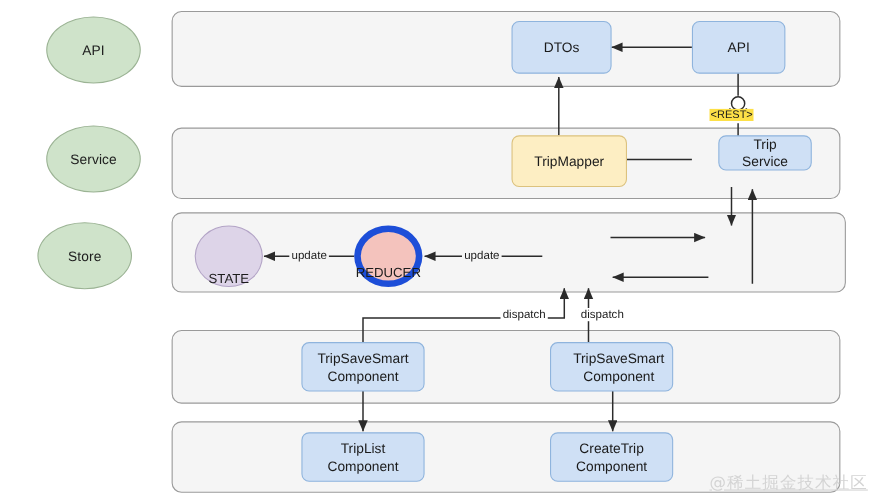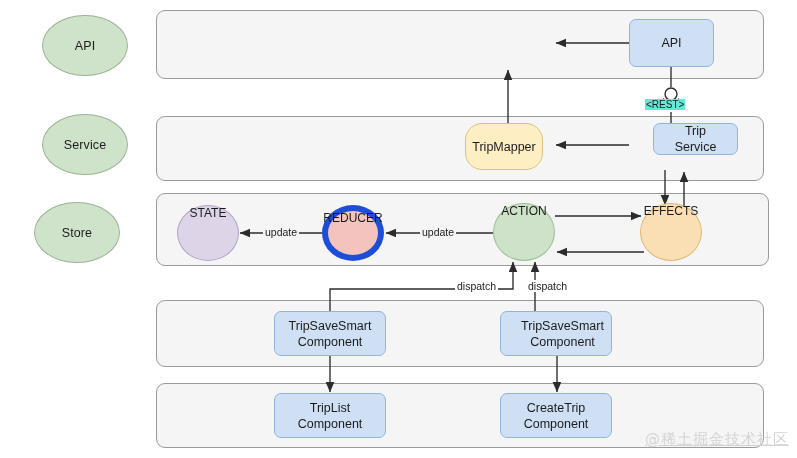--- a/index.html
+++ b/index.html
@@ -53,21 +53,21 @@
     z-index:4;
   }
   .node.blue{background:#cfe0f5;border:1px solid #8fb4dd;}
   .node.yellow{background:#fdeec3;border:1px solid #dcc27e;}
   
   .circ{
     position:absolute;
     box-sizing:border-box;
     border-radius:50%;
     display:flex;
-    align-items:flex-start;
+    align-items:flex-end;
     justify-content:center;
     font-size:12px;
     color:#1b1b1b;
     z-index:4;
   }
   .circ.state{background:#ddd4e8;border:1px solid #b3a4c6;}
   .circ.reducer{background:#f4c3bd;border:6px solid #1d4ed8;}
   .circ.action{background:#cde2c8;border:1px solid #9cbd94;}
   .circ.effects{background:#fbdfb4;border:1px solid #ddb978;}
   
@@ -85,21 +85,21 @@
     background:#f5f5f5;
     padding:0 2px;
     white-space:nowrap;
     z-index:3;
   }
   .edge-label.onwhite{background:#ffffff;}
   .rest-label{
     position:absolute;
     font-size:10px;
     color:#1b1b1b;
-    background:#5eead4;
+    background:#fde047;
     padding:0 1px;
     white-space:nowrap;
     z-index:3;
   }
   .watermark{
     position:absolute;
     font-size:15px;
     color:#d4d4d4;
     letter-spacing:1px;
     white-space:nowrap;
@@ -163,47 +163,44 @@
   <div class="stage" style="left:42px;top:15px;width:86px;height:61px;">
     <span>API</span>
   </div>
   <div class="stage" style="left:42px;top:114px;width:86px;height:61px;">
     <span>Service</span>
   </div>
   <div class="stage" style="left:34px;top:202px;width:86px;height:61px;">
     <span>Store</span>
   </div>
 
+  <div class="node blue" style="left:465px;top:19px;width:91px;height:48px;">
+    <span>DTOs</span>
+  </div>
   <div class="node blue" style="left:629px;top:19px;width:85px;height:48px;">
     <span>API</span>
   </div>
   <div class="rest-label" style="left:645px;top:99px;">&lt;REST&gt;</div>
 
-  <div class="node yellow" style="left:465px;top:123px;width:78px;height:47px;border-radius:17px;">
+  <div class="node yellow" style="left:465px;top:123px;width:105px;height:47px;">
     <span>TripMapper</span>
   </div>
   <div class="node blue" style="left:653px;top:123px;width:85px;height:32px;">
     <div>
       <div>Trip</div>
       <div>Service</div>
     </div>
   </div>
 
   <div class="circ state" style="left:177px;top:205px;width:62px;height:56px;">
     <span>STATE</span>
   </div>
   <div class="circ reducer" style="left:322px;top:205px;width:62px;height:56px;">
     <span>REDUCER</span>
   </div>
-  <div class="circ action" style="left:493px;top:203px;width:62px;height:58px;">
-    <span>ACTION</span>
-  </div>
-  <div class="circ effects" style="left:640px;top:203px;width:62px;height:58px;">
-    <span>EFFECTS</span>
-  </div>
 
   <div class="edge-label" style="left:263px;top:226px;">update</div>
   <div class="edge-label" style="left:420px;top:226px;">update</div>
 
   <div class="edge-label onwhite" style="left:455px;top:280px;">dispatch</div>
   <div class="edge-label onwhite" style="left:526px;top:280px;">dispatch</div>
 
   <div class="node blue" style="left:274px;top:311px;width:112px;height:45px;">
     <div>
       <div>TripSaveSmart</div>

